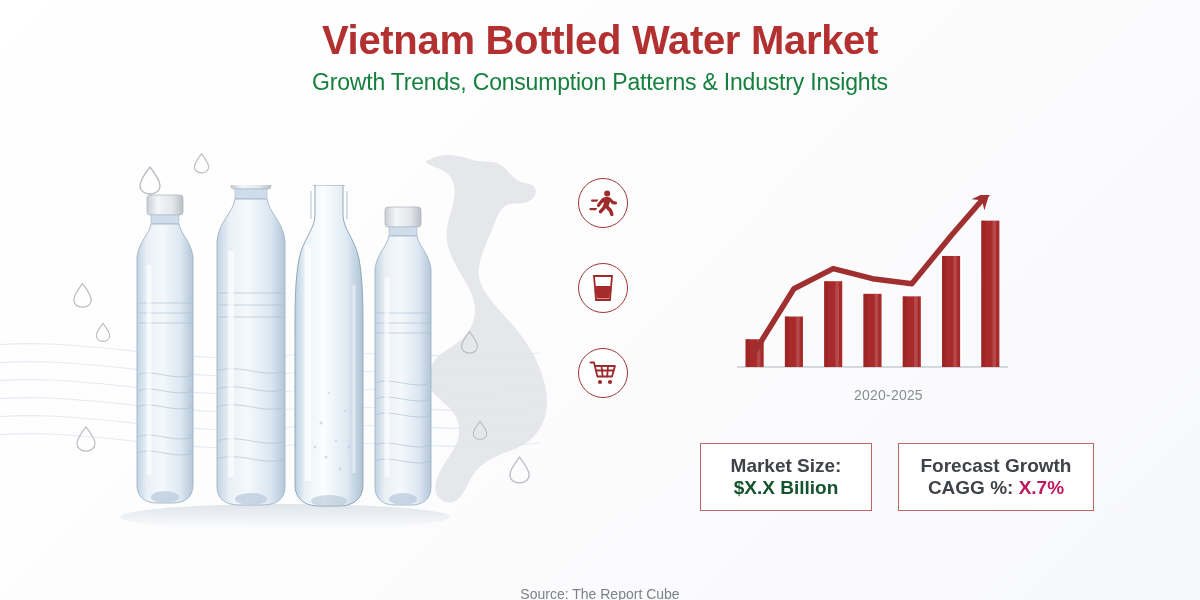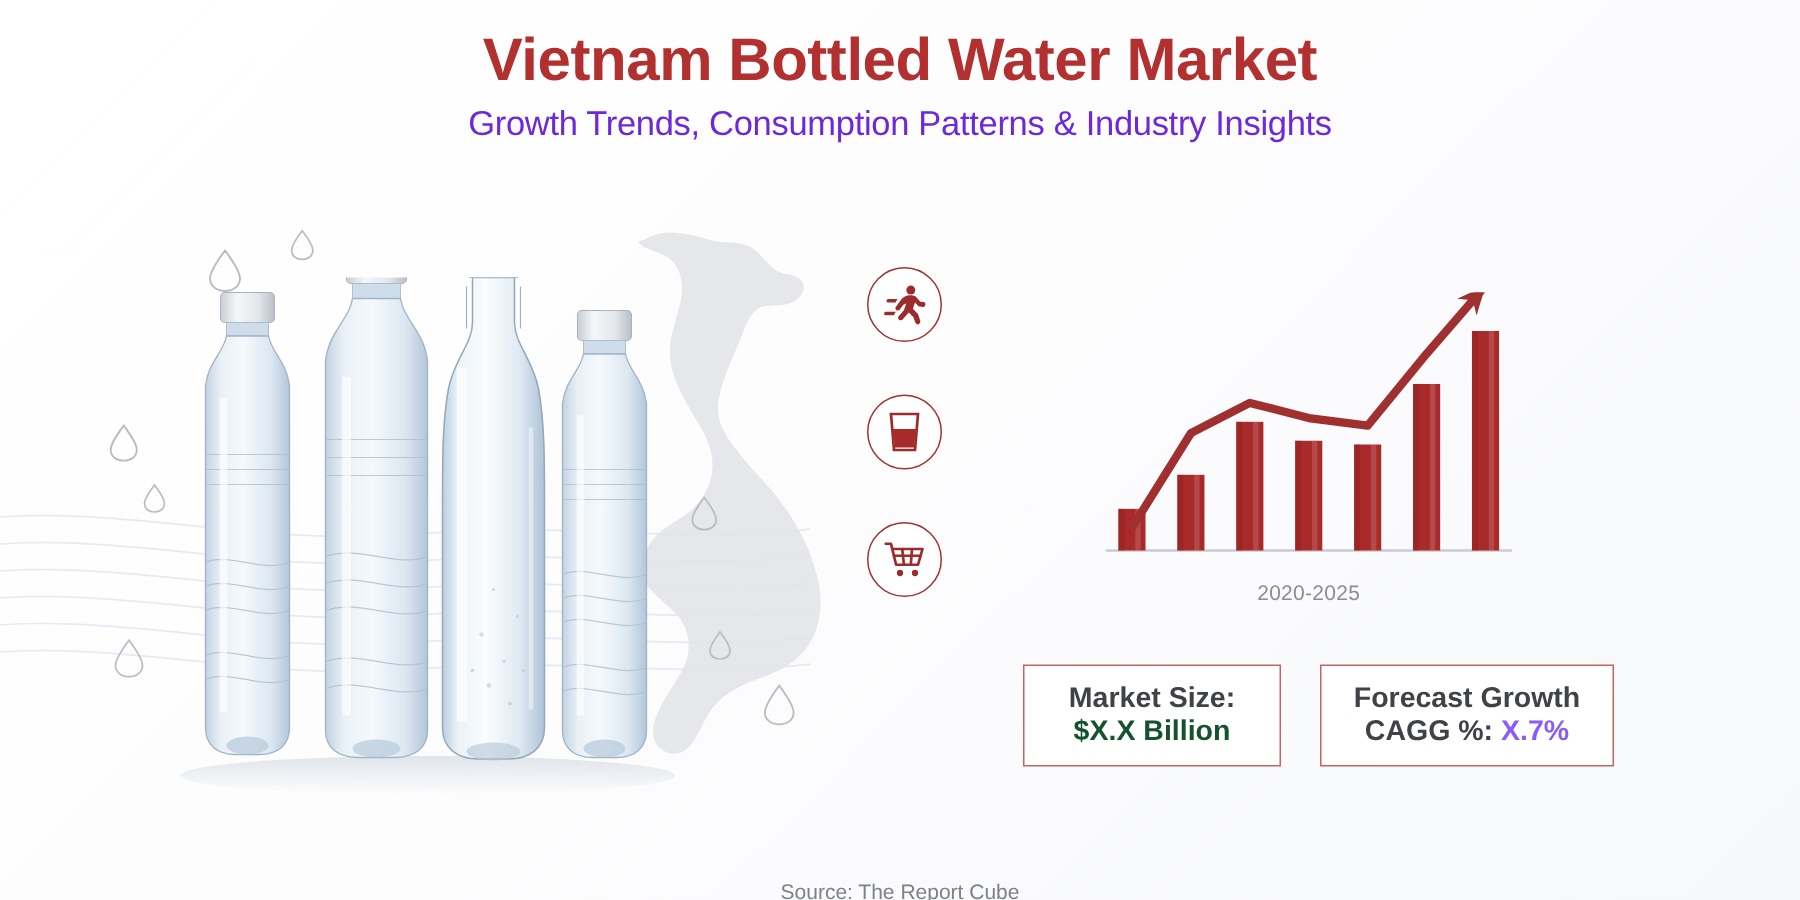--- a/index.html
+++ b/index.html
@@ -15,21 +15,21 @@
   .stage { position:absolute; inset:0; }
 
   
   .header { position:absolute; top:18px; left:0; width:1200px; text-align:center; }
   .title {
     margin:0; font-size:40px; font-weight:bold; letter-spacing:-0.3px;
     color:#b33030; font-family:"Liberation Sans", sans-serif;
   }
   .subtitle {
     margin:6px 0 0 0; font-size:23px; font-weight:normal;
-    color:#6d28d9; letter-spacing:-0.2px;
+    color:#15803d; letter-spacing:-0.2px;
   }
 
   
   .waves { position:absolute; left:-20px; top:330px; width:560px; height:140px; opacity:.55; }
   .map-vn { position:absolute; left:395px; top:150px; width:185px; height:360px; opacity:.9; }
 
   .drop { position:absolute; }
 
   
   .bottles { position:absolute; left:105px; top:185px; width:360px; height:345px; }
@@ -43,36 +43,36 @@
     background:#ffffff;
   }
   .icon-badge:nth-child(1){ top:0; }
   .icon-badge:nth-child(2){ top:85px; }
   .icon-badge:nth-child(3){ top:170px; }
 
   
   .chart-wrap { position:absolute; left:735px; top:195px; width:275px; height:215px; }
   .chart-svg { display:block; }
   .chart-period {
-    position:absolute; left:0; top:192px; width:275px; text-align:center;
+    position:absolute; left:16px; top:192px; width:275px; text-align:center;
     font-size:14px; color:#8a8d93; letter-spacing:.2px;
   }
 
   
-  .stats { position:absolute; left:682px; top:443px; width:420px; height:72px;padding-left:31px; }
+  .stats { position:absolute; left:700px; top:443px; width:420px; height:72px;padding-left:31px; }
   .stat-box {
     position:absolute; top:0; height:68px; box-sizing:border-box;
     border:1.4px solid #c06464; background:#ffffff;
     display:flex; flex-direction:column; align-items:center; justify-content:center;
     line-height:1.16;
   }
   .stat-box.size { left:0; width:172px; }
   .stat-box.growth { left:198px; width:196px; }
   .stat-line { font-size:19px; font-weight:bold; color:#3f4246; white-space:nowrap; }
-  .stat-line .accent { color:#8b5cf6; }
+  .stat-line .accent { color:#be185d; }
   .stat-line.accent-full { color:#14532d; }
 
   
   .source {
     position:absolute; left:0; top:586px; width:1200px; text-align:center;
     font-size:14px; color:#7e8187;
   }
 </style>
 </head>
 <body>

